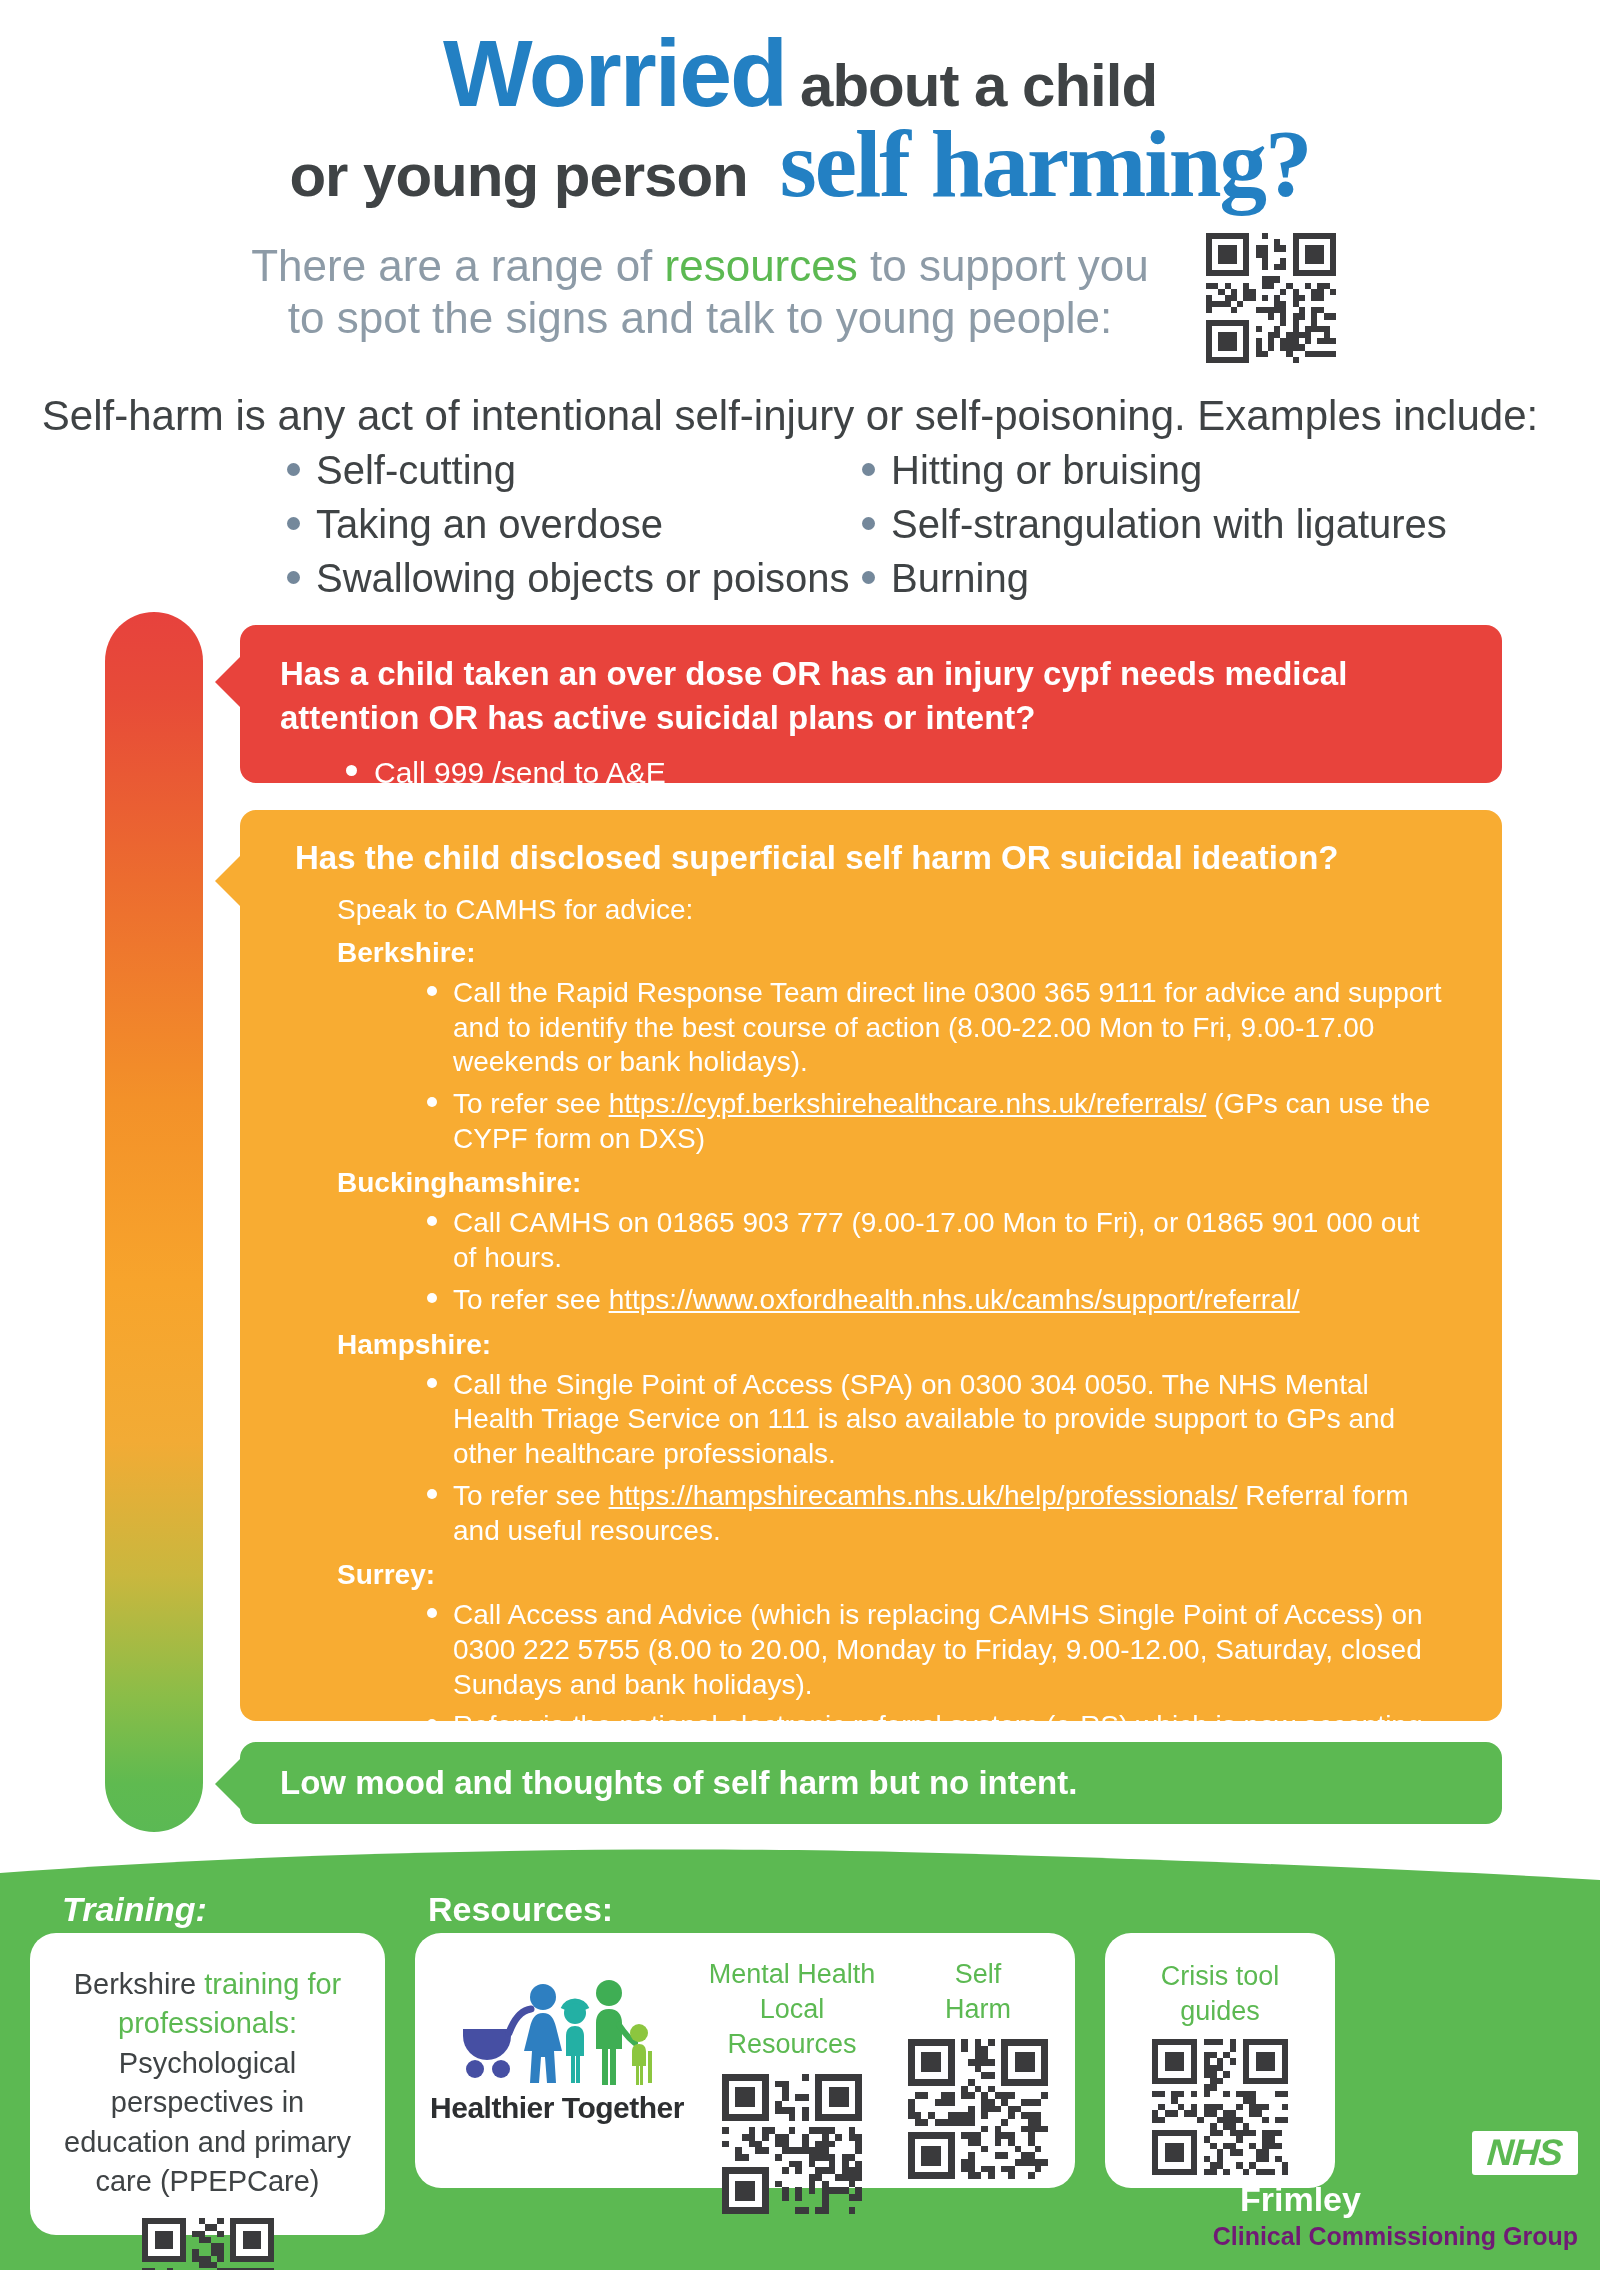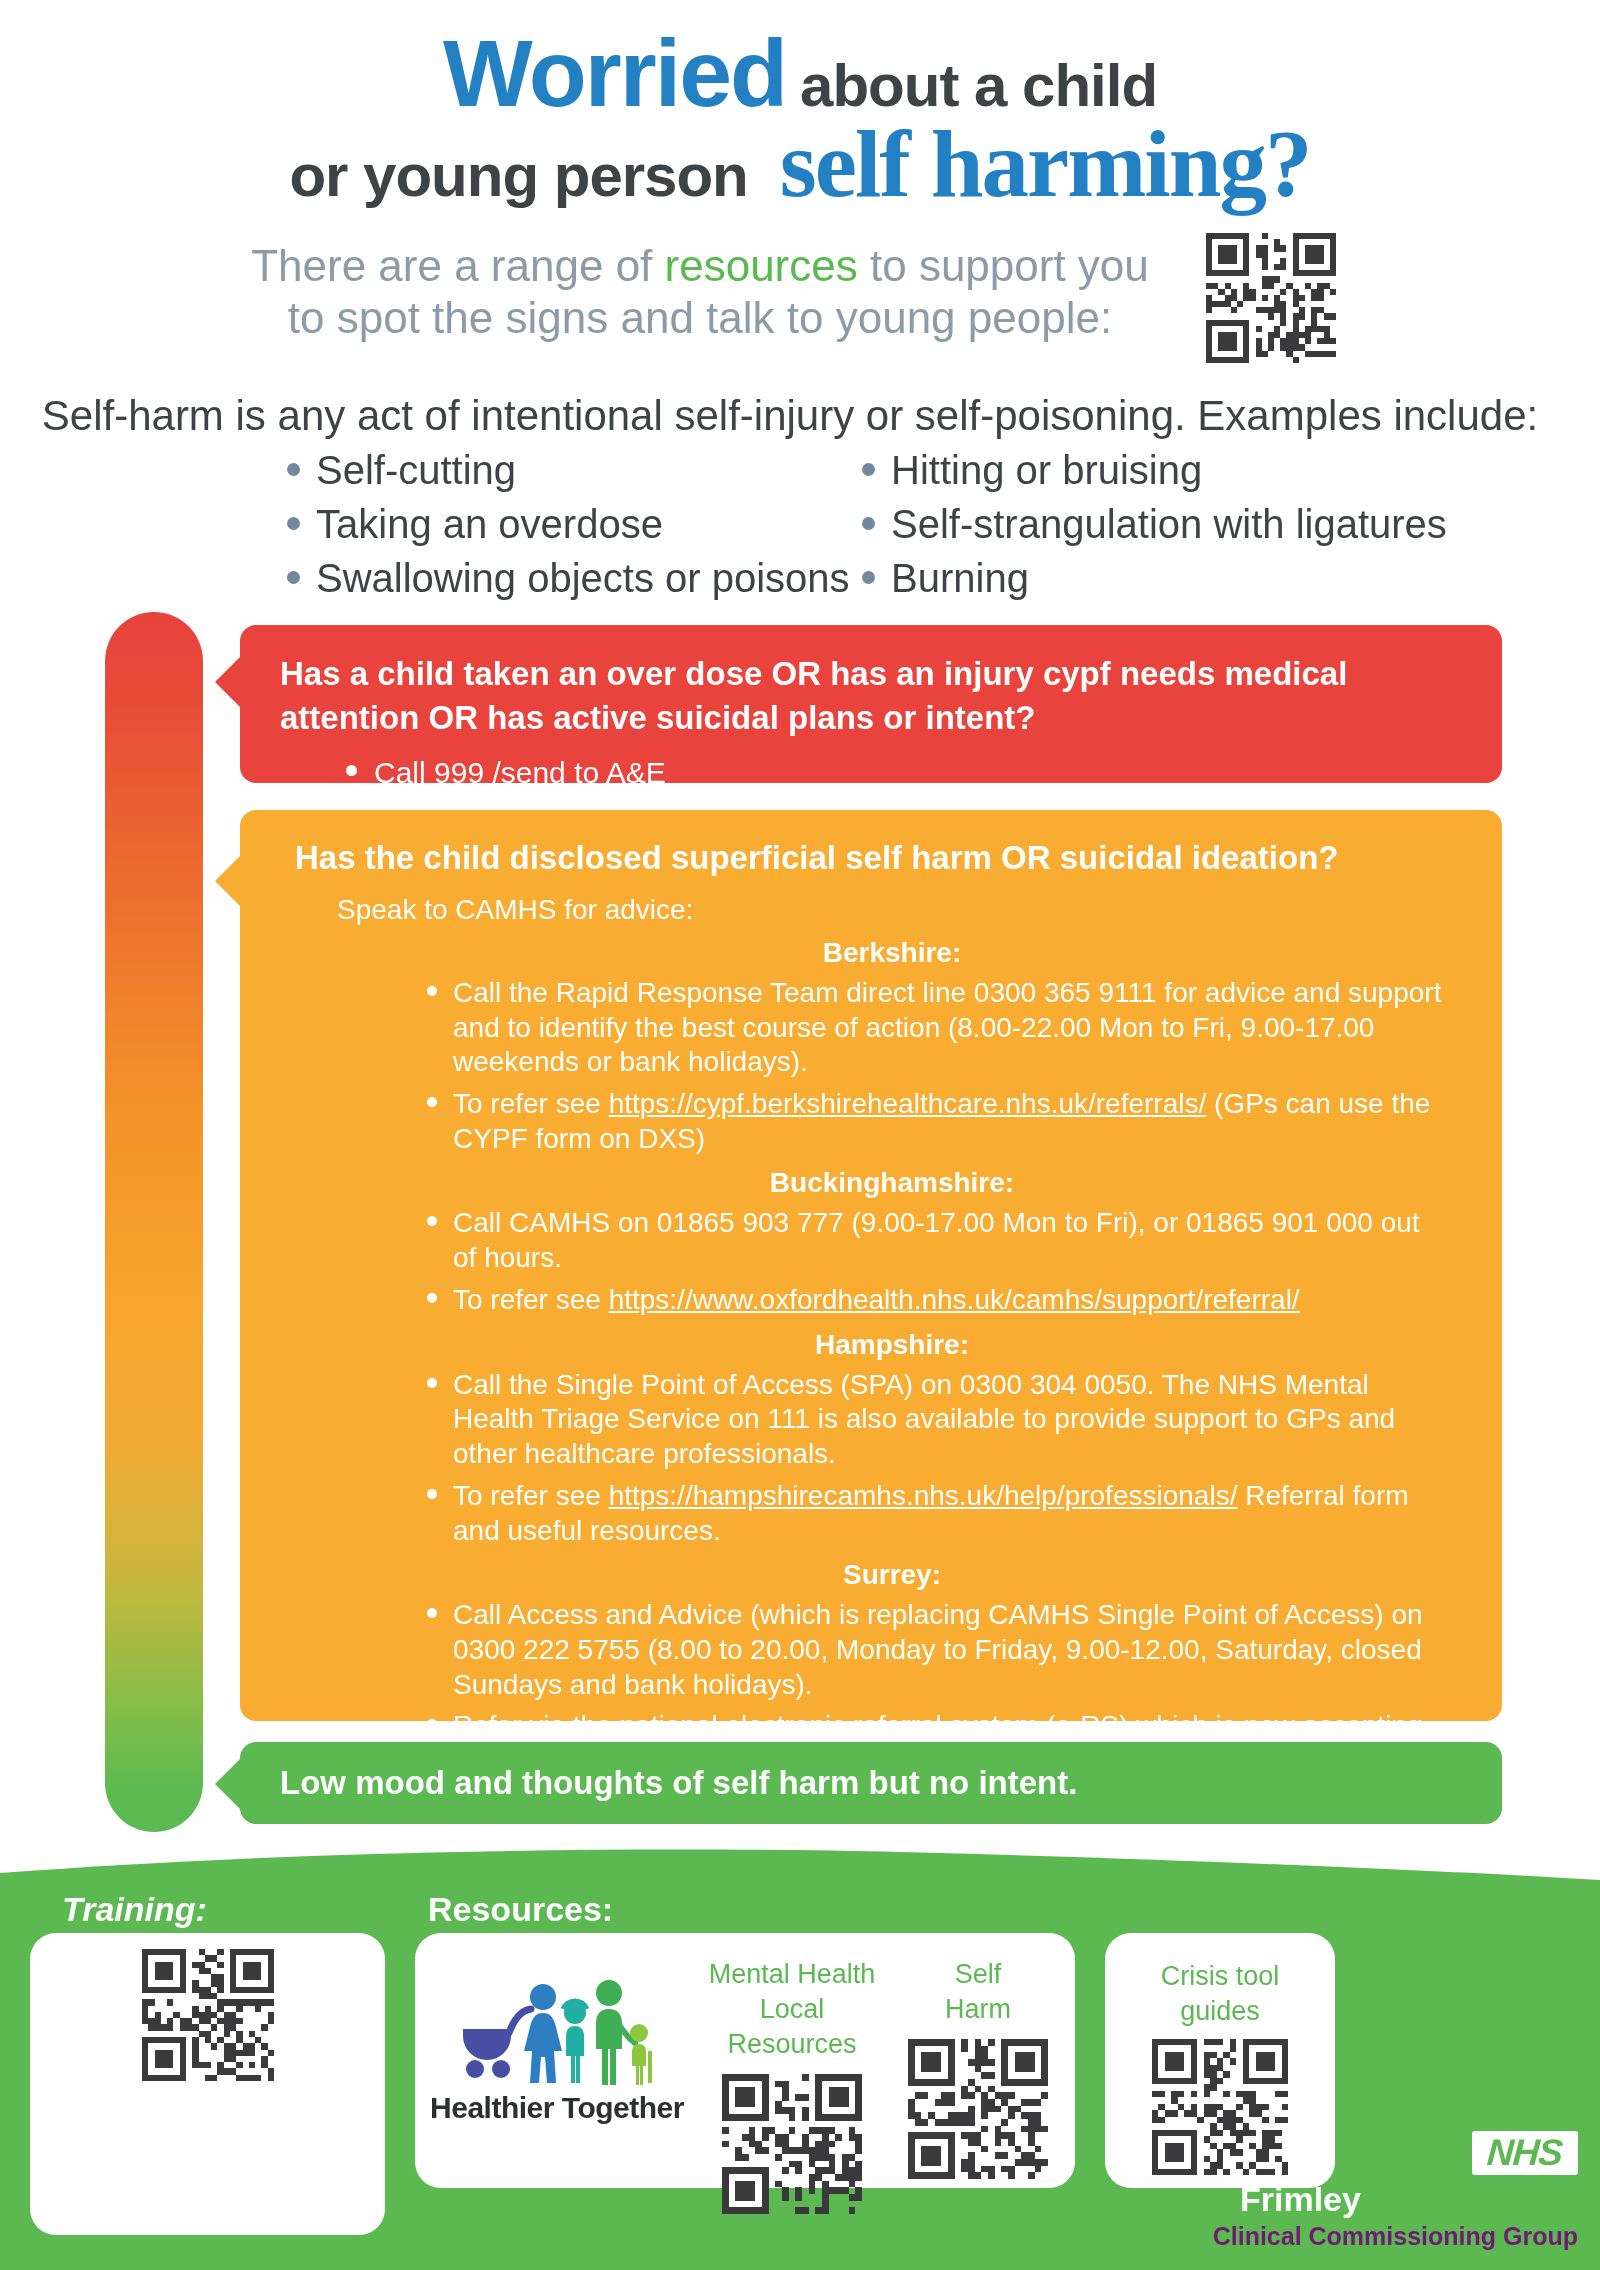--- a/index.html
+++ b/index.html
@@ -52,21 +52,21 @@
   .red-box{top:625px;height:158px;background:var(--alert-red);padding:27px 40px;}
   .red-box .tail{top:30px;background:var(--alert-red);}
   .box h2{font-size:33px;font-weight:bold;line-height:1.33;}
   .red-box h2{max-width:1190px;}
   .rbullet{display:flex;align-items:baseline;margin:16px 0 0 66px;font-size:30px;}
   .bdot{flex:0 0 auto;width:11px;height:11px;border-radius:50%;background:#fff;margin-right:17px;position:relative;top:-7px;}
 
   .amber-box{top:810px;height:911px;background:var(--warning-amber);padding:26px 55px 0;}
   .amber-box .tail{top:44px;background:var(--warning-amber);}
   .amber-sub{font-size:28px;margin:14px 0 0 42px;}
-  .region-label{font-size:28px;font-weight:bold;margin:11px 0 0 42px;text-align:center;}
+  .region-label{font-size:28px;font-weight:bold;margin:11px 0 0 42px;}
   .abullet{display:flex;align-items:baseline;margin:7px 0 0 132px;font-size:28px;line-height:1.24;}
   .abullet .bdot{width:10px;height:10px;top:-6px;margin-right:16px;}
   .abullet p{max-width:1090px;}
   .wlink{color:#fff;text-decoration:underline;cursor:pointer;}
 
   .green-box{top:1742px;height:82px;background:var(--accent-green);display:flex;align-items:center;padding:0 40px;}
   .green-box .tail{top:15px;background:var(--accent-green);}
 
   
   .footer-curve{position:absolute;left:0;top:1842px;width:1600px;height:60px;display:block;}
@@ -338,20 +338,21 @@
 
   <svg class="footer-curve" viewBox="0 0 1600 60" preserveAspectRatio="none">
     <path d="M0 31 C 300 8, 650 4, 900 10 C 1180 17, 1450 29, 1600 38 L 1600 60 L 0 60 Z" fill="#5cb952"></path>
   </svg>
   <div class="footer-block"></div>
 
   <div class="footer-label label-training">Training:</div>
   <div class="footer-label label-resources">Resources:</div>
 
   <div class="card training-card">
+    <p class="training-text"><span>Berkshire </span><span class="green">training for professionals:</span><span> Psychological perspectives in education and primary care (PPEPCare)</span></p>
     <span class="qr qr-center"><svg viewBox="0 0 21 21" width="100%" height="100%" shape-rendering="crispEdges">
           <g fill="#3a3a3c">
             <rect x="0" y="0" width="7" height="7"></rect>
             <rect x="1" y="1" width="5" height="5" fill="#fff"></rect>
             <rect x="2" y="2" width="3" height="3"></rect>
             <rect x="14" y="0" width="7" height="7"></rect>
             <rect x="15" y="1" width="5" height="5" fill="#fff"></rect>
             <rect x="16" y="2" width="3" height="3"></rect>
             <rect x="0" y="14" width="7" height="7"></rect>
             <rect x="1" y="15" width="5" height="5" fill="#fff"></rect>

